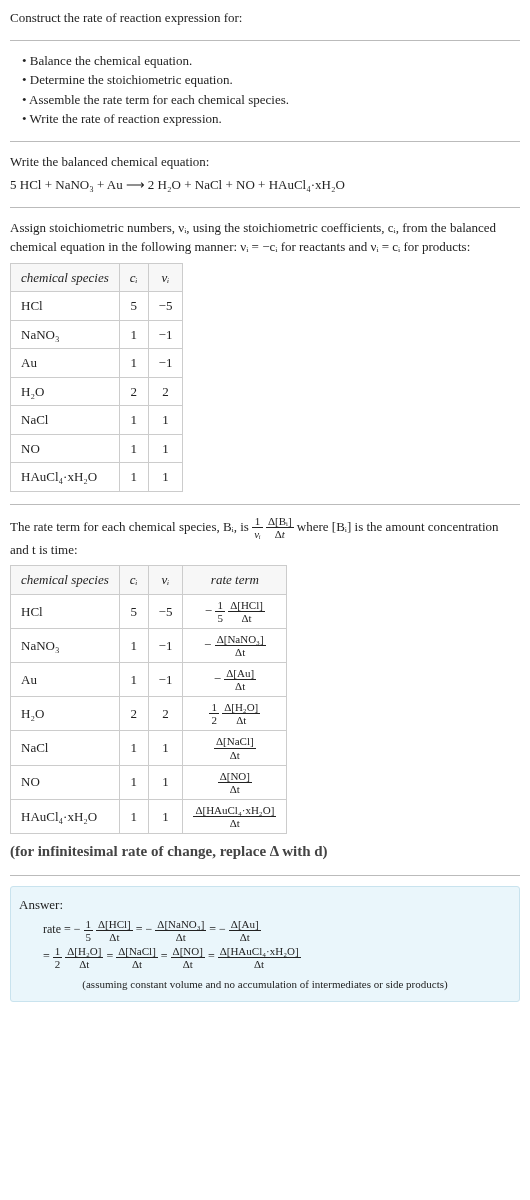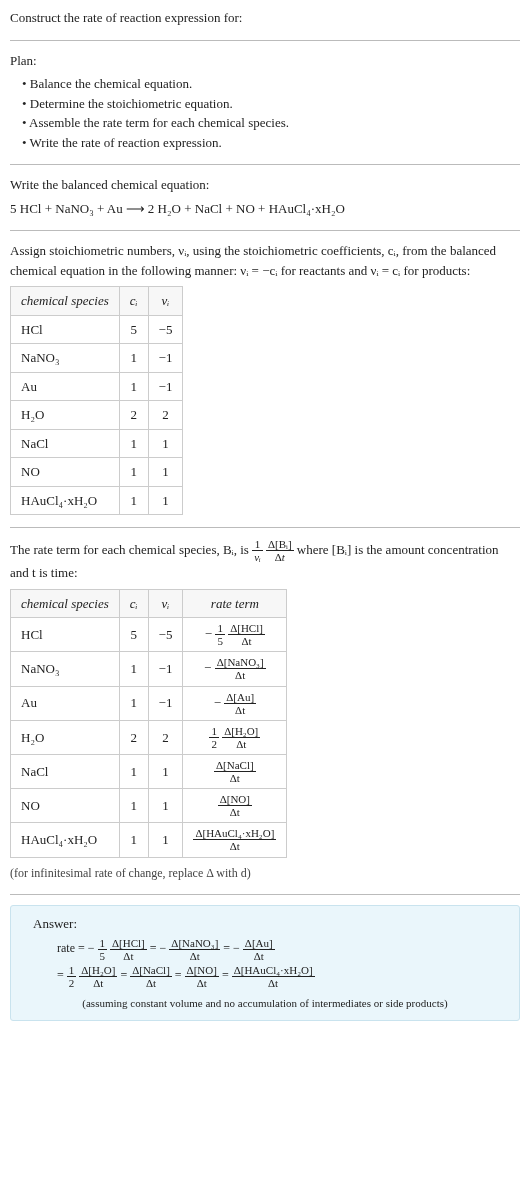--- a/index.html
+++ b/index.html
@@ -39,45 +39,44 @@
   table.data td.center, table.data th.center { text-align: center; }
   .frac {
     display: inline-block;
     vertical-align: middle;
     text-align: center;
     font-size: 11px;
     line-height: 1.1;
   }
   .frac .num { display: block; border-bottom: 1px solid #222; padding: 0 2px; }
   .frac .den { display: block; padding: 0 2px; }
-  .small-note { font-size: 12px; color: #444; margin: 2px 0 8px 0; }
+  .small-note { font-size: 15px; color: #444; margin: 2px 0 8px 0; font-weight: bold; }
   .answer-box {
     background: #eaf6fb;
     border: 1px solid #c9e3ee;
     border-radius: 3px;
-    padding: 8px 22px;
+    padding: 8px 8px;
     margin-top: 6px;
   }
   .answer-box .ans-label { font-size: 13px; margin-bottom: 4px; }
   .answer-box .rate-lines { margin-left: 24px; font-size: 12px; }
   .answer-box .assump { font-size: 11px; text-align: center; margin-top: 6px; }
   .ital { font-style: italic; }
   .rate-eq-row { margin: 2px 0; white-space: nowrap; }
 </style>
 </head>
 <body>
 
 <div class="section">
   <div>Construct the rate of reaction expression for:</div>
 </div>
 
 <hr class="sep">
 
 <div class="section">
-  <div>Plan:</div>
   <div class="plan-list">
     <div class="plan-item">• Balance the chemical equation.</div>
     <div class="plan-item">• Determine the stoichiometric equation.</div>
     <div class="plan-item">• Assemble the rate term for each chemical species.</div>
     <div class="plan-item">• Write the rate of reaction expression.</div>
   </div>
 </div>
 
 <hr class="sep">
 

